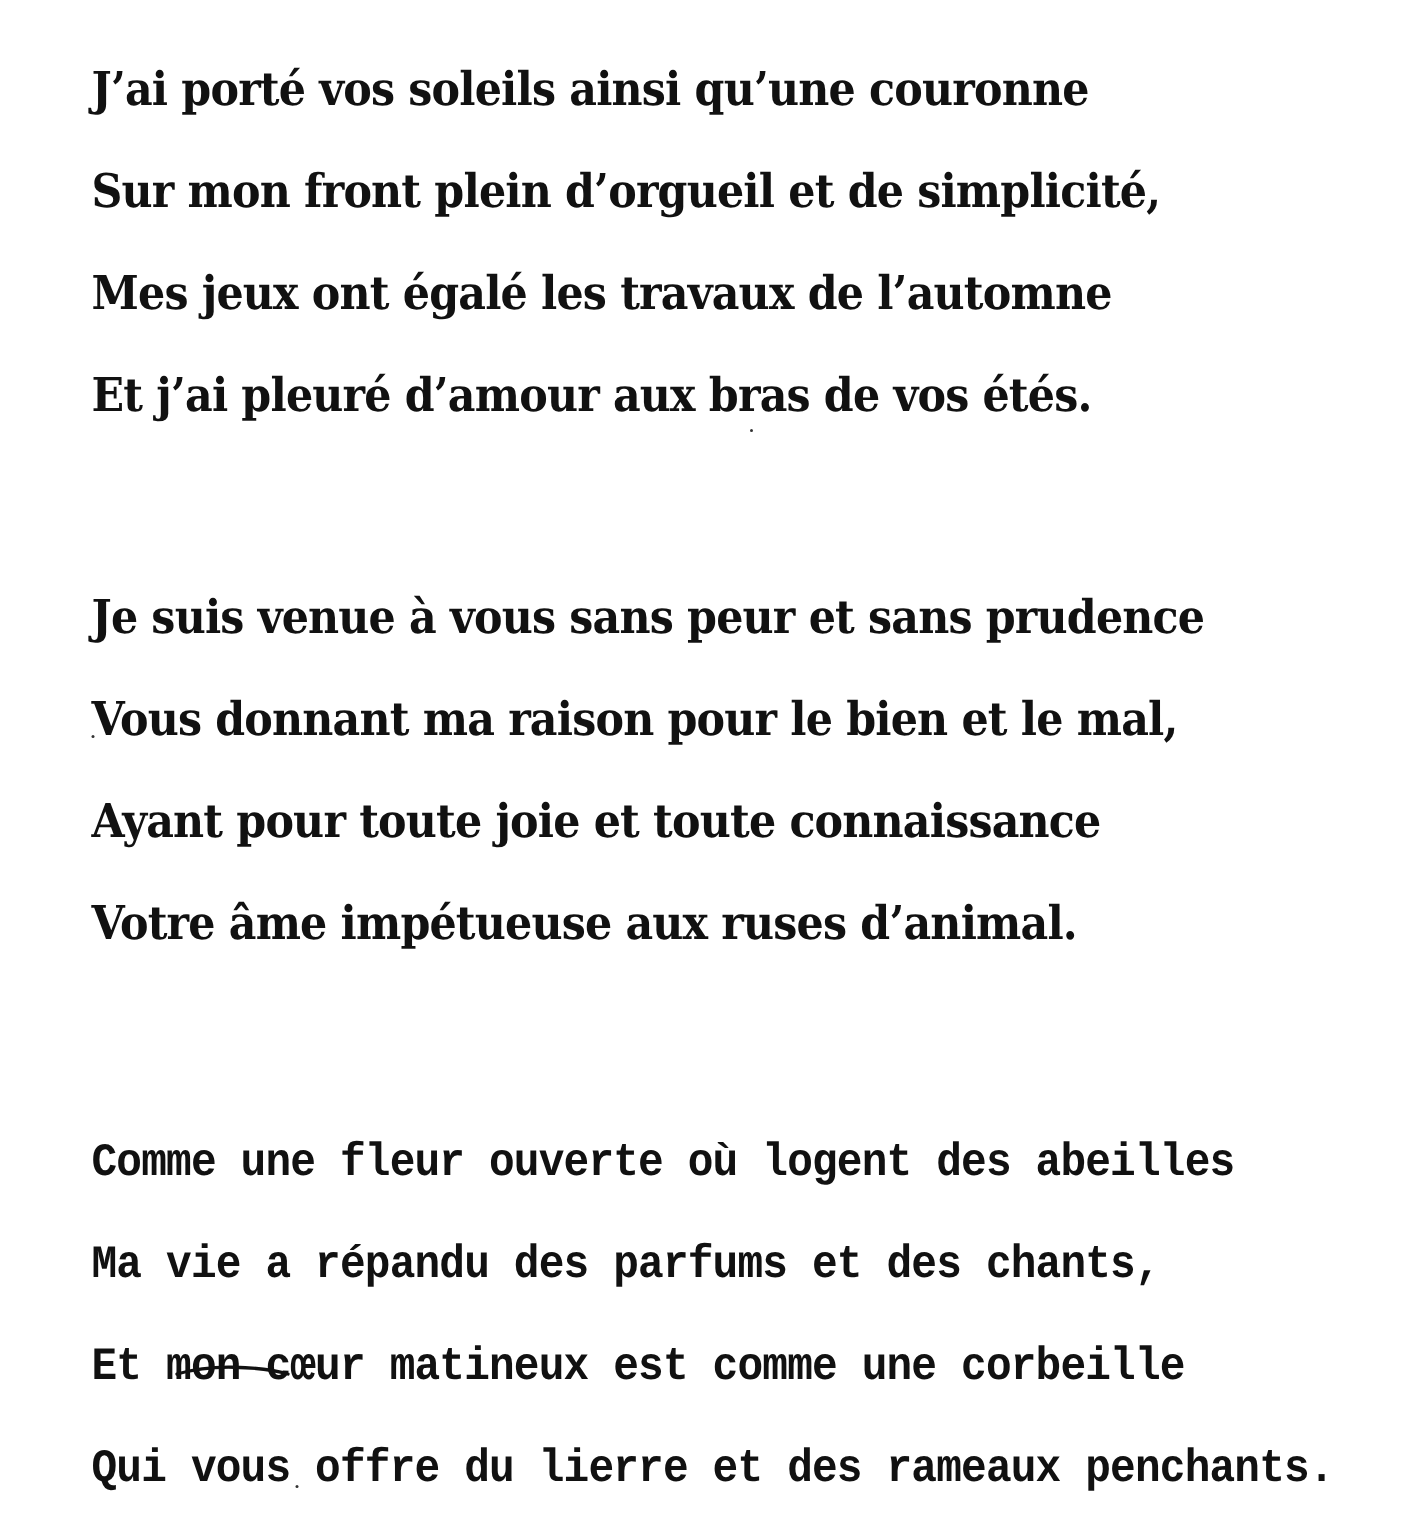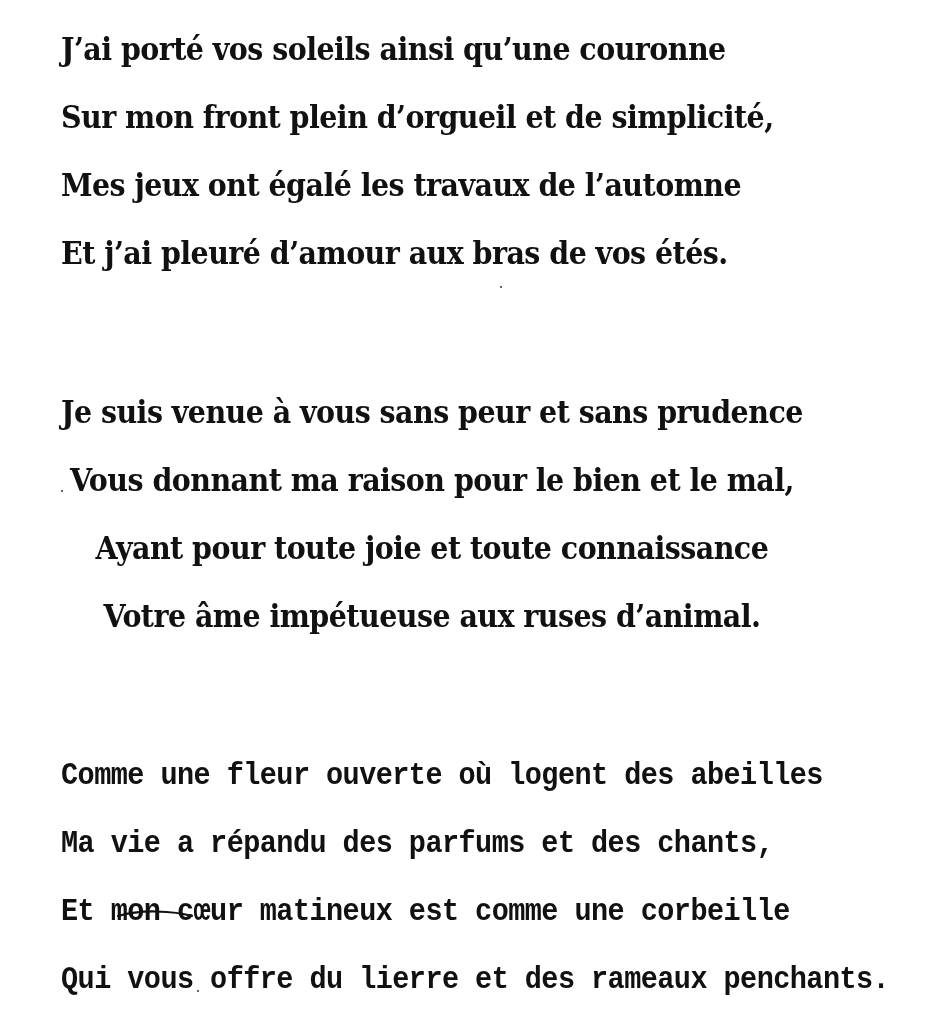--- a/index.html
+++ b/index.html
@@ -28,22 +28,22 @@
       display: block;
       font-size: 31px;
       line-height: 68px;
       height: 68px;
       letter-spacing: -0.6px;
       white-space: nowrap;
       font-weight: bold;
       transform: scaleX(0.92);
       transform-origin: left center;
     }
-    .stanza-1 { position: absolute; top: 1px; }
-    .stanza-2 { position: absolute; top: 364px; text-align: center; }
+    .stanza-1 { position: absolute; top: 12px; }
+    .stanza-2 { position: absolute; top: 364px; }
     .stanza-3 { position: absolute; top: 728px; font-family: Liberation Mono, monospace; }
     .mark-underline {
       position: absolute;
       left: 116px;
       top: 910px;
       width: 78px;
       height: 8px;
     }
     .speck {
       position: absolute;

